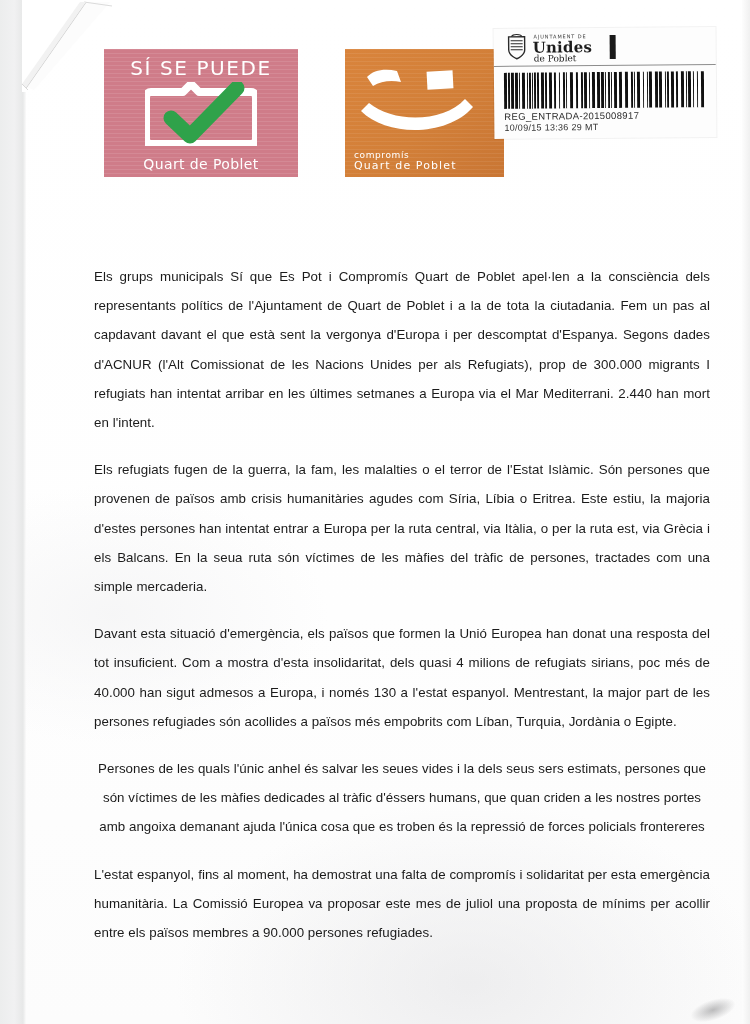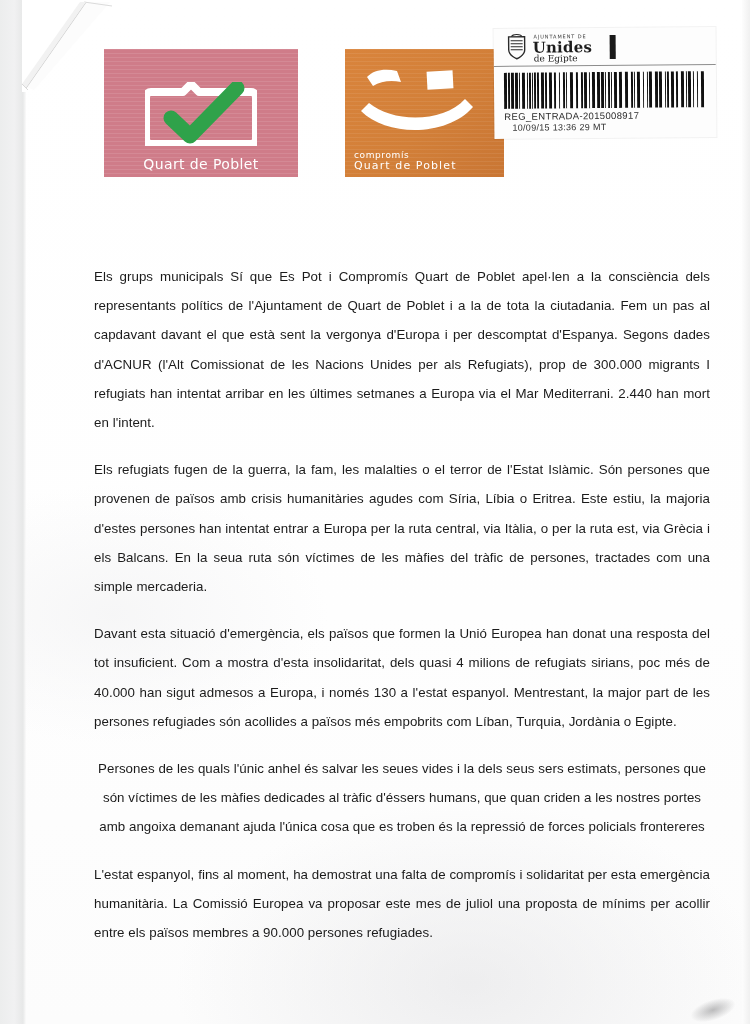--- a/index.html
+++ b/index.html
@@ -165,21 +165,21 @@
     width: 202px; height: 36px;
     display: flex; align-items: stretch;
   }
   .barcode i { display: block; background: #111; height: 100%; }
   .reg-line1 {
     position: absolute; left: 10px; top: 82px;
     font-size: 9.5px; color: #2b2b2b; letter-spacing: 0.35px;
     font-family: "Liberation Sans", sans-serif;
   }
   .reg-line2 {
-    position: absolute; left: 18px; top: 94px;
+    position: absolute; left: 10px; top: 94px;
     font-size: 9px; color: #333; letter-spacing: 0.3px;
     font-family: "Liberation Sans", sans-serif;
   }
 
   
   .doc-title {
     position: absolute;
     left: 88px; top: 188px;
     width: 614px;
     font-size: 14.5px;
@@ -227,20 +227,21 @@
       <path d="M 4 88 L 64 2" stroke="#c9c9c9" stroke-width="1.1" fill="none"></path>
       <path d="M 62 2 L 90 6" stroke="#d7d7d7" stroke-width="0.9" fill="none"></path>
       <polygon points="4,88 64,2 58,2 0,84" fill="#f2f2f2"></polygon>
       <path d="M 0 84 L 6 90" stroke="#d0d0d0" stroke-width="0.8" fill="none"></path>
     </svg>
   </div>
 
   <div class="logo-row">
 
     <div class="logo-sisepuede">
+      <div class="sisepuede-title">SÍ SE PUEDE</div>
       <div class="sisepuede-check">
         <svg width="112" height="64" viewBox="0 0 112 64">
           <path d="M6 10 L38 10 L46 2 L54 10 L106 10 A5 5 0 0 1 111 15 L111 57 A5 5 0 0 1 106 62 L6 62 A5 5 0 0 1 1 57 L1 15 A5 5 0 0 1 6 10 Z" fill="none" stroke="#ffffff" stroke-width="8" stroke-linejoin="round"></path>
           <path d="M26 36 L45 54 L92 6" fill="none" stroke="#2fa24a" stroke-width="15" stroke-linecap="round" stroke-linejoin="round"></path>
         </svg>
       </div>
       <div class="sisepuede-sub">Quart de Poblet</div>
     </div>
 
     <div class="logo-compromis">
@@ -261,21 +262,21 @@
       <div class="reg-top">
         <div class="reg-shield">
           <svg width="24" height="27" viewBox="0 0 24 27">
             <path d="M4 3 L20 3 L20 16 C20 22 12 25 12 25 C12 25 4 22 4 16 Z" fill="none" stroke="#2a2a2a" stroke-width="1.4"></path>
             <path d="M6 7 L18 7 M6 10 L18 10 M6 13 L18 13 M6 16 L18 16" stroke="#2a2a2a" stroke-width="1"></path>
             <path d="M7 3 C7 0 17 0 17 3" fill="none" stroke="#2a2a2a" stroke-width="1.2"></path>
           </svg>
         </div>
         <div class="reg-ajunt">AJUNTAMENT DE</div>
         <div class="reg-quart">Unides</div>
-        <div class="reg-poblet">de Egipte</div>
+        <div class="reg-poblet">de Poblet</div>
         <div class="reg-bar-mark"></div>
       </div>
       <div class="barcode" id="barcode">
           <i style="width: 3px;"></i>
           <i style="width: 1px; background: rgb(255, 255, 255);"></i>
           <i style="width: 2px;"></i>
           <i style="width: 1px; background: rgb(255, 255, 255);"></i>
           <i style="width: 3px;"></i>
           <i style="width: 1px; background: rgb(255, 255, 255);"></i>
           <i style="width: 3px;"></i>

